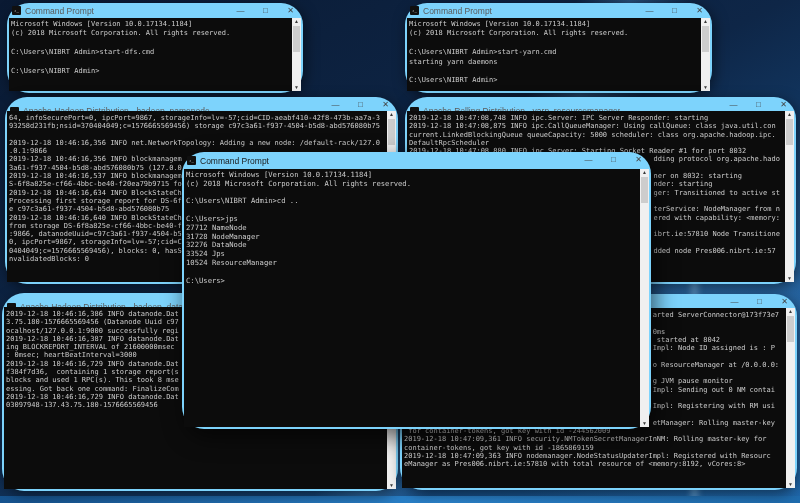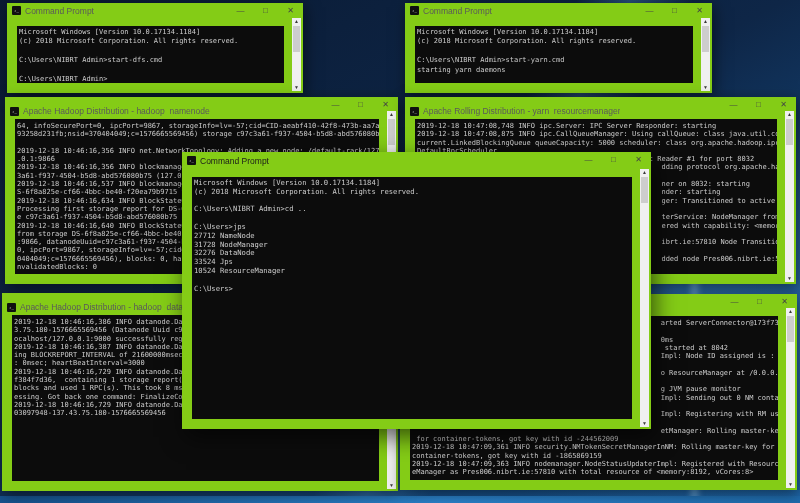--- a/index.html
+++ b/index.html
@@ -9,33 +9,33 @@
       radial-gradient(ellipse 430px 310px at 695px 315px, rgba(66,144,214,.55), rgba(66,144,214,0) 70%),
       linear-gradient(118deg, rgba(0,0,0,0) 54%, rgba(96,175,238,.30) 59%, rgba(0,0,0,0) 65%),
       linear-gradient(152deg, #0a1a33 0%, #0e2647 45%, #174e86 80%, #1d65a8 100%);
     font-family:"Liberation Sans", sans-serif;
   }
   .beam-slit{position:absolute;left:691px;top:140px;width:7px;height:360px;
     background:rgba(150,205,250,.55);filter:blur(3px);z-index:1;}
   .bottom-band{position:absolute;left:0;bottom:0;width:800px;height:7px;
     background:linear-gradient(90deg,#16538f,#2b83cc 55%,#1f6cae);z-index:1;}
 
-  .window{position:absolute;background:#84cc16;box-shadow:2px 4px 14px rgba(0,0,0,.5);}
+  .window{position:absolute;background:#7dd3fc;box-shadow:2px 4px 14px rgba(0,0,0,.5);border-radius:22px;}
   .titlebar{display:flex;align-items:center;padding-left:5px;height:15px;}
   .titlebar.small{height:28px;}
   .titlebar.big{height:17px;}
   .cmdicon{width:9px;height:9px;background:#101010;border-radius:1px;color:#fff;
     font:4px "DejaVu Sans Mono",monospace;line-height:9px;text-align:center;margin-right:4px;flex:0 0 auto;}
   .title{font-size:8.5px;color:#5a5a5a;white-space:pre;overflow:hidden;}
   .title.active{color:#1a1a1a;}
   .controls{margin-left:auto;display:flex;height:100%;flex:0 0 auto;}
   .ctrl{width:25px;text-align:center;font-size:8px;color:#444;line-height:15px;}
   .body{position:absolute;left:2px;right:2px;bottom:2px;display:flex;}
   .body.t15{top:15px;} .body.t14{top:14px;} .body.t17{top:17px;}
-  .console{flex:1;background:#0c0c0c;color:#cccccc;white-space:pre;overflow:hidden;margin:8px;
+  .console{flex:1;background:#0c0c0c;color:#cccccc;white-space:pre;overflow:hidden;margin:0;
     font-family:"DejaVu Sans Mono",monospace;}
   .console.cmd{font-size:7px;line-height:9.4px;padding:2px 0 0 2px;}
   .console.cmdbig{font-size:7.2px;line-height:8.8px;padding:2px 0 0 2px;}
   .console.hadoop{font-size:7px;line-height:8.3px;padding:3px 0 0 2px;}
   .vscroll{width:9px;background:#f0f0f0;position:relative;flex:0 0 auto;}
   .sarrow{position:absolute;left:0;width:9px;text-align:center;font-size:5px;color:#3a3a3a;line-height:7px;}
   .sarrow.up{top:0;} .sarrow.down{bottom:0;}
   .sthumb{position:absolute;left:1px;right:1px;top:8px;height:26px;background:#cdcdcd;}
 
   

